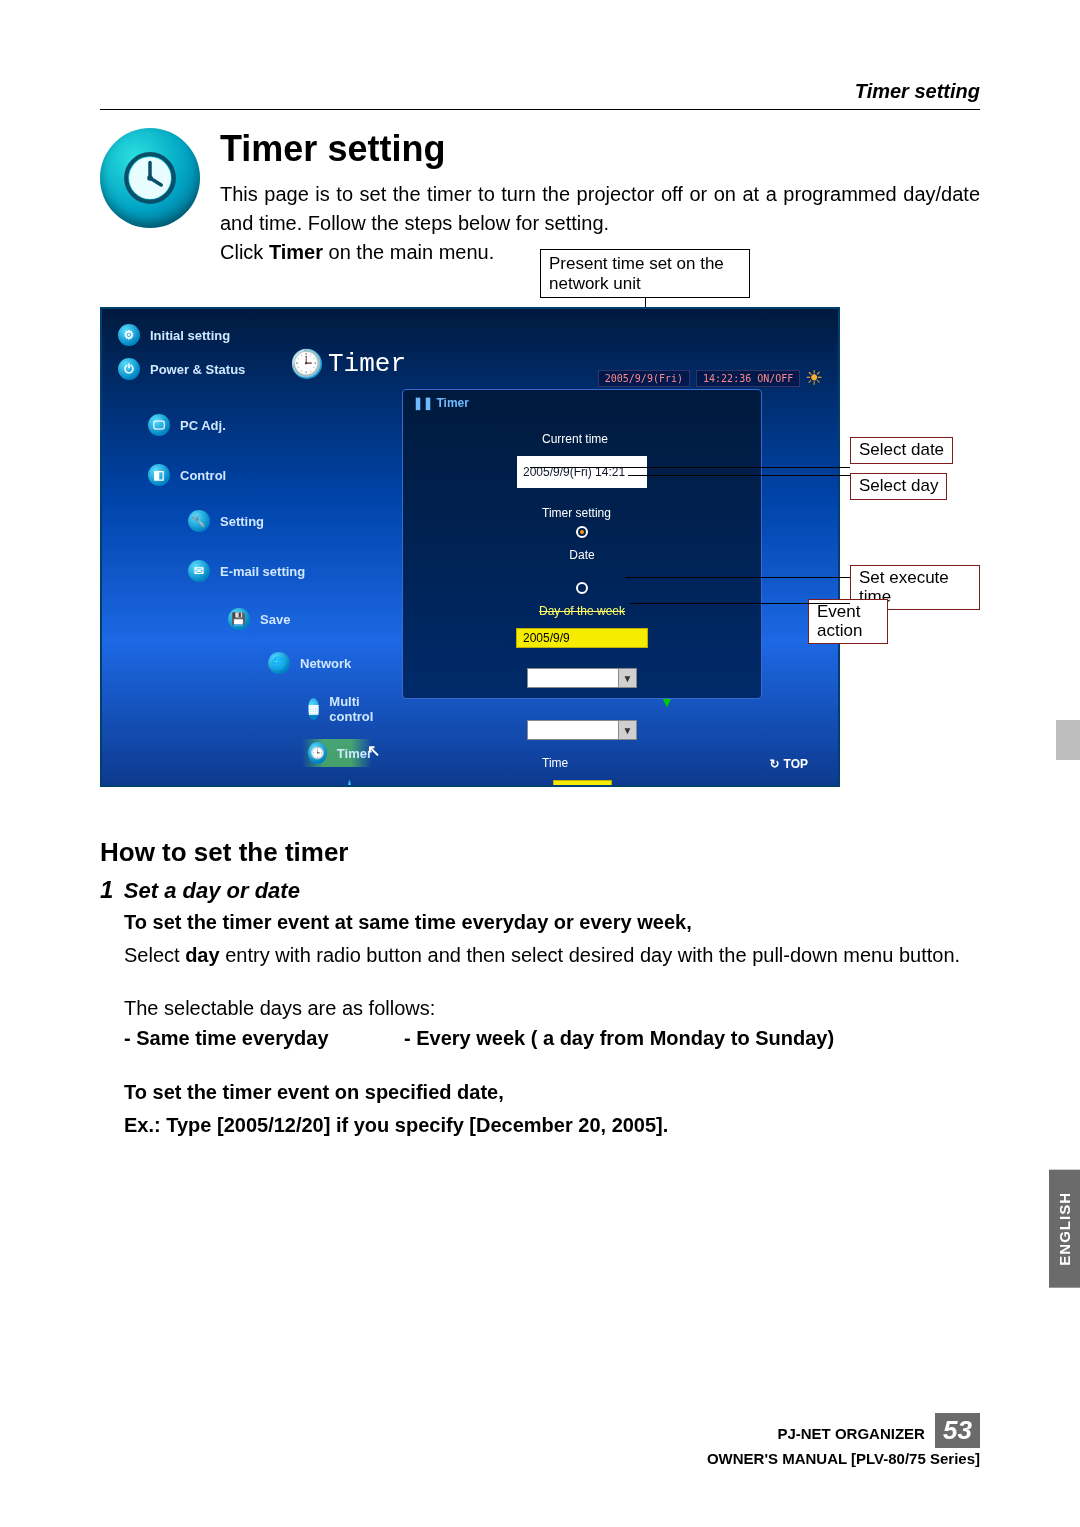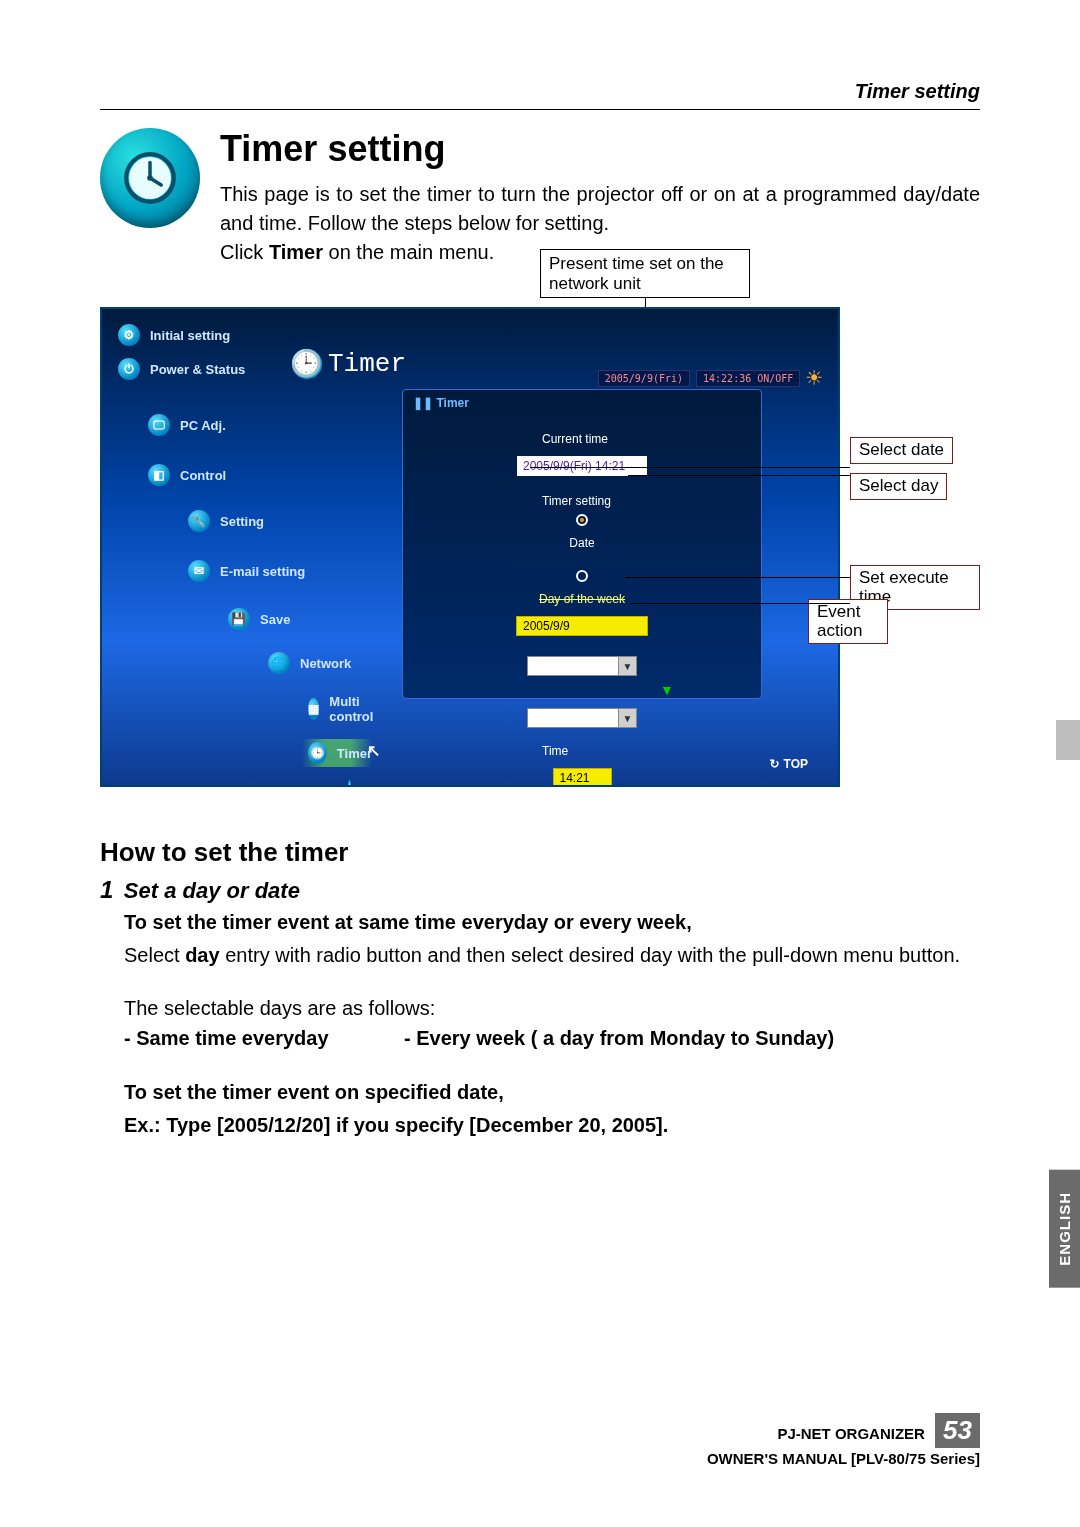--- a/index.html
+++ b/index.html
@@ -100,22 +100,22 @@
     width: 360px; height: 310px;
     border: 1px solid #3a6ad0;
     background: linear-gradient(180deg, #001a3d 0%, #002a6a 100%);
     border-radius: 4px;
     padding: 6px 10px;
   }
   .panel-title { color:#6fbaff; font-size:12px; font-weight:bold; }
   .field-row { display:flex; align-items:center; margin-top:14px; gap:10px;flex-direction:column; }
   .field-label { color:#fff; font-size:12px; width:80px; }
   .field-box {
-    background:#fff; color:#4c1d95; font-size:12px;
-    padding: 2px 6px; min-width: 130px; height:20px;
+    background:#fff; color:#0f172a; font-size:12px;
+    padding: 2px 6px; min-width: 130px; height:32px;
     display:flex;align-items:center;
   }
   .yellow-box { background: #f5ec00; color:#000; border:1px solid #c0b000; font-size:12px; padding:2px 6px; }
   .radio { width:12px;height:12px;border-radius:50%;border:2px solid #fff; display:inline-block; position:relative; }
   .radio.sel::after{content:"";position:absolute;left:2px;top:2px;width:4px;height:4px;border-radius:50%;background:#ff9900;}
   .dropdown {
     width: 110px; height: 20px; background:#fff; border:1px solid #888;
     display:flex;justify-content:flex-end;align-items:center;
   }
   .dropdown .arrow { width:18px;height:18px;background:#d0d0d0;display:flex;align-items:center;justify-content:center;font-size:10px;color:#333;border-left:1px solid #888; }

